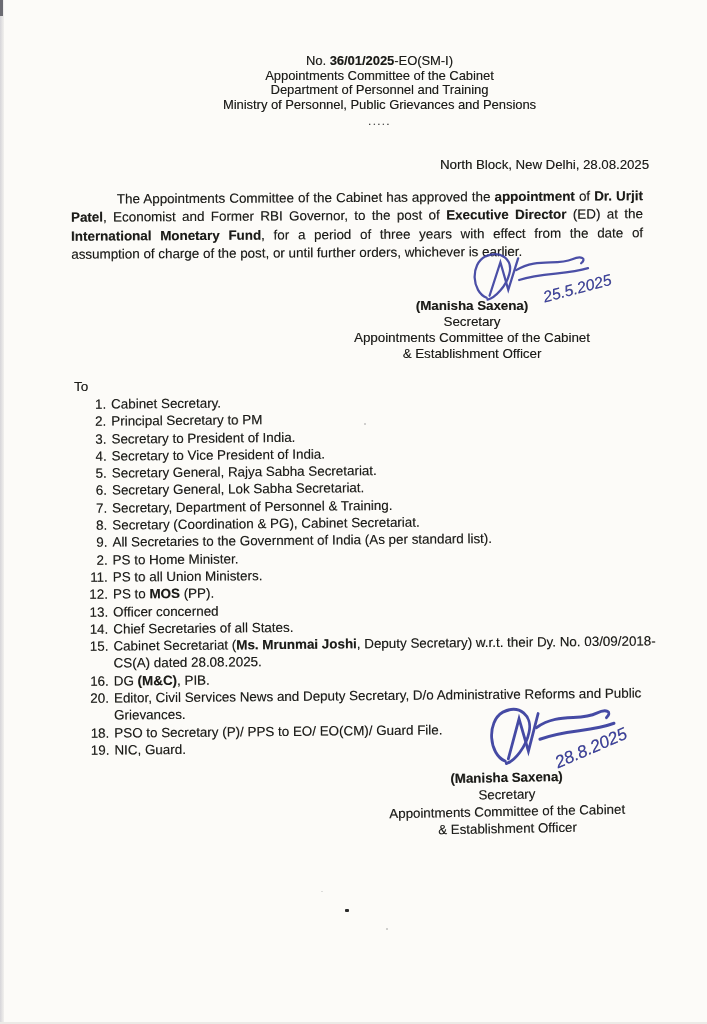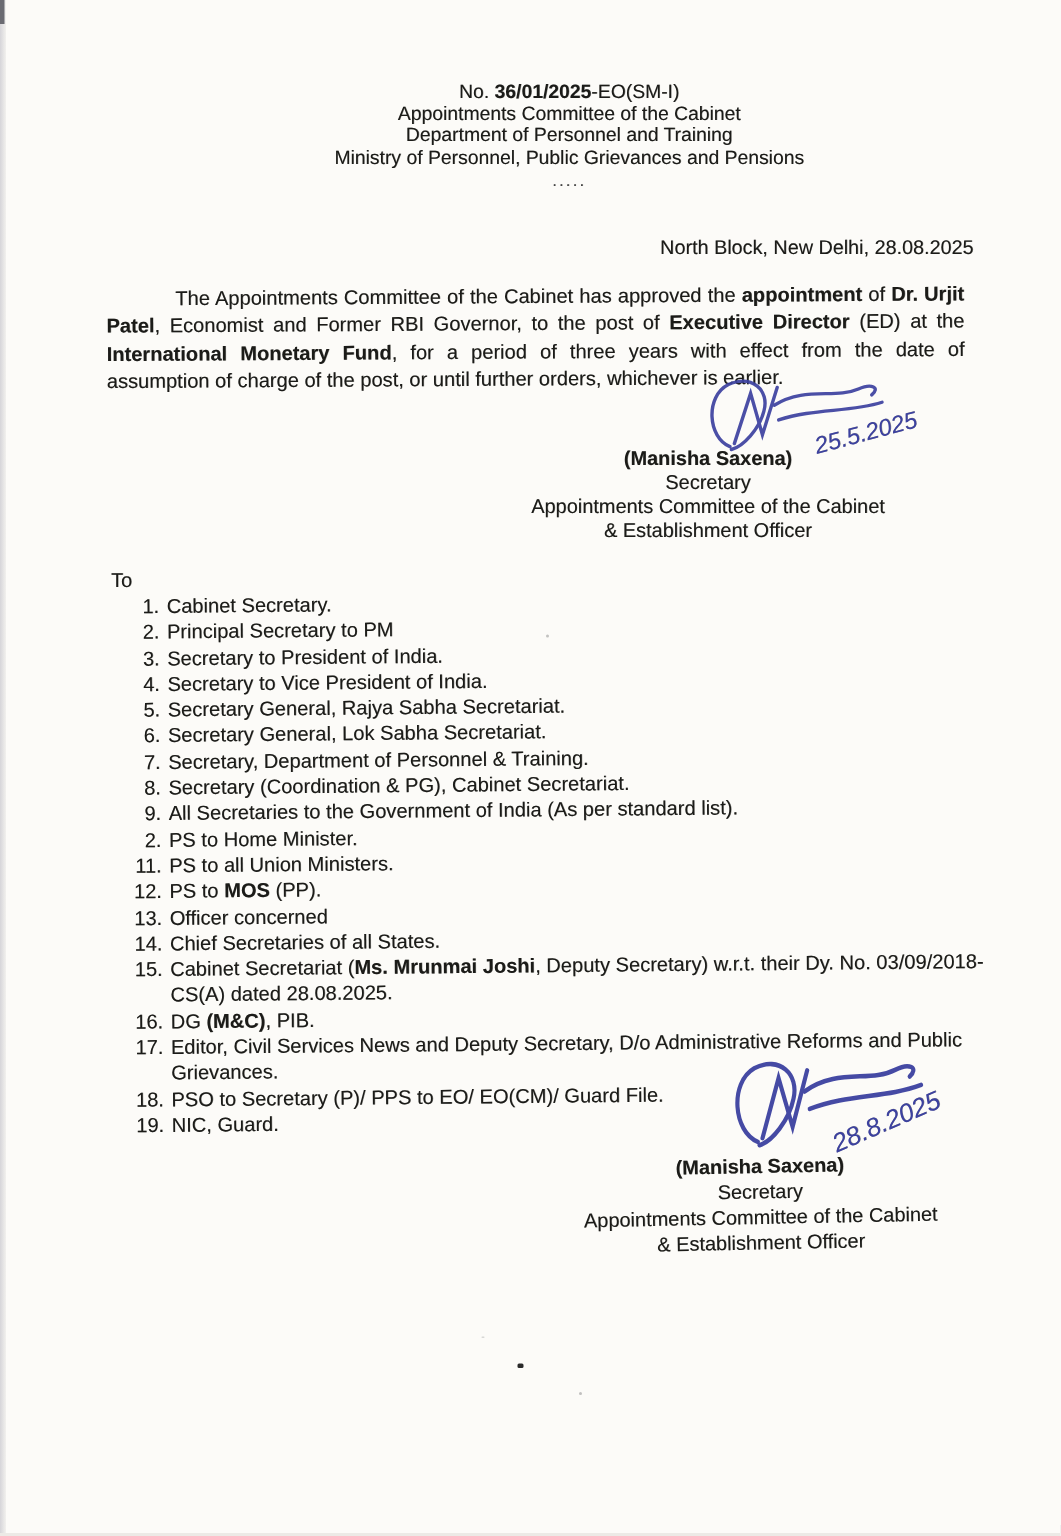--- a/index.html
+++ b/index.html
@@ -147,21 +147,21 @@
       </li>
       <li>
         <span class="num">15.</span>
         <span class="txt"><span>Cabinet Secretariat (</span><span class="b">Ms. Mrunmai Joshi</span><span>, Deputy Secretary) w.r.t. their Dy. No. 03/09/2018-CS(A) dated 28.08.2025.</span></span>
       </li>
       <li>
         <span class="num">16.</span>
         <span class="txt"><span>DG </span><span class="b">(M&amp;C)</span><span>, PIB.</span></span>
       </li>
       <li>
-        <span class="num">17.</span>
+        <span class="num">20.</span>
         <span class="txt"><span>Editor, Civil Services News and Deputy Secretary, D/o Administrative Reforms and Public Grievances.</span></span>
       </li>
       <li>
         <span class="num">18.</span>
         <span class="txt"><span>PSO to Secretary (P)/ PPS to EO/ EO(CM)/ Guard File.</span></span>
       </li>
       <li>
         <span class="num">19.</span>
         <span class="txt"><span>NIC, Guard.</span></span>
       </li>

